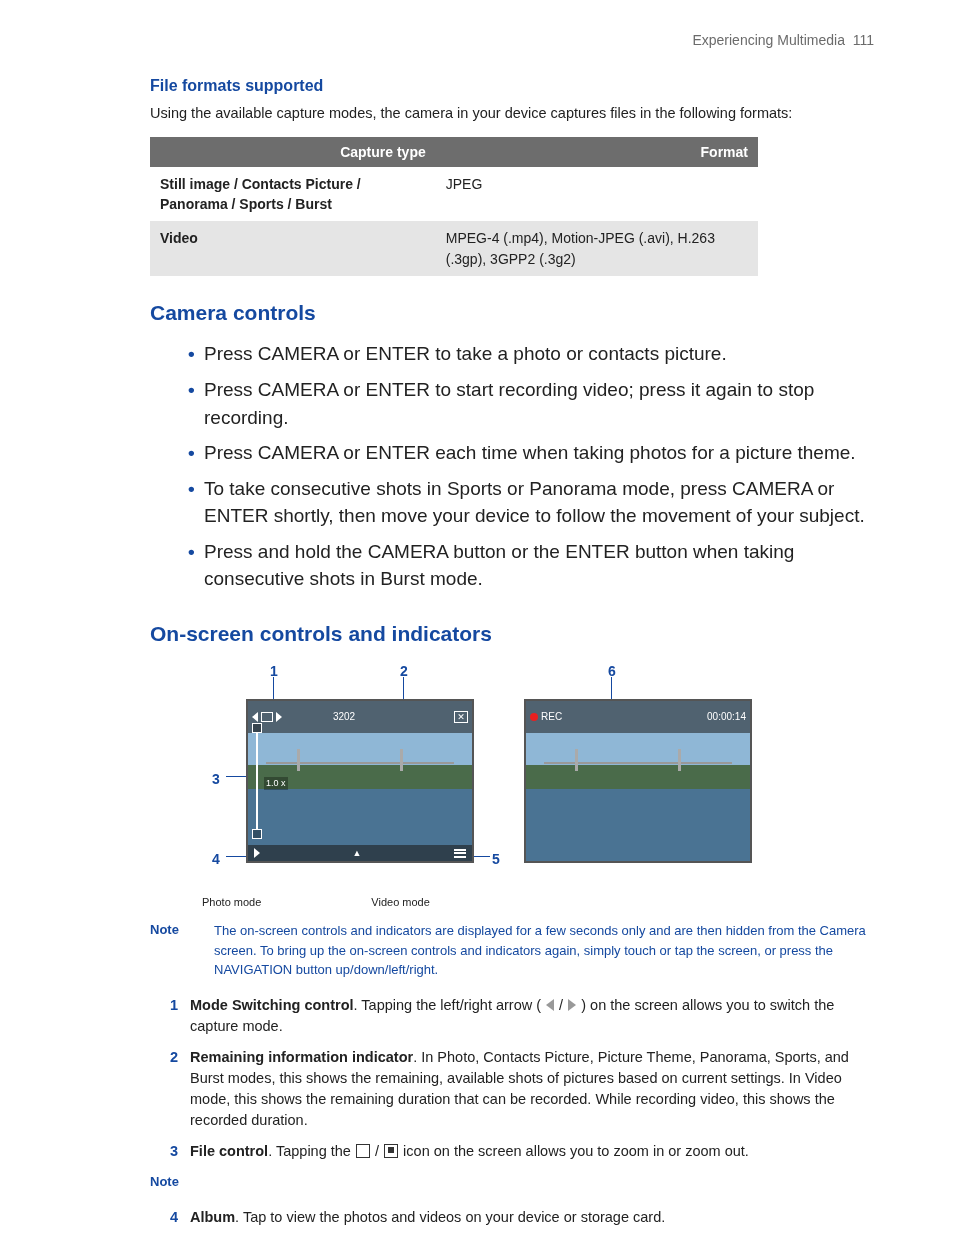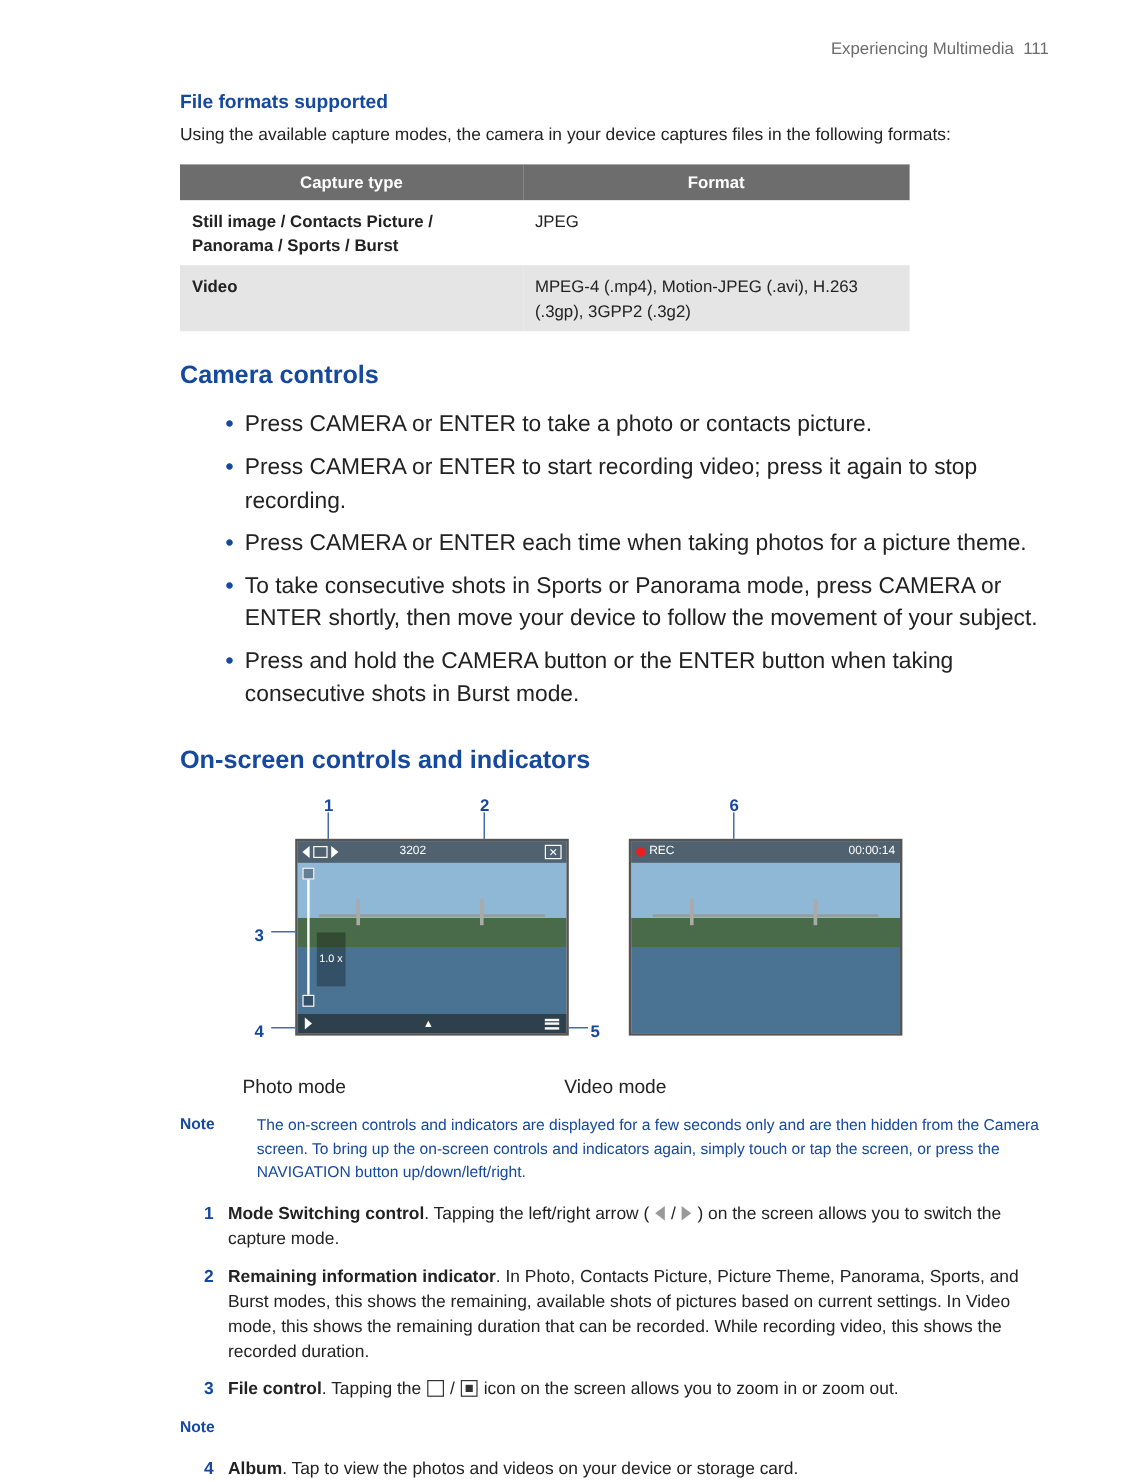--- a/index.html
+++ b/index.html
@@ -4,49 +4,49 @@
 <style>
   *{box-sizing:border-box;margin:0;padding:0}
   body{font-family:"Segoe UI","Myriad Pro","Helvetica Neue",Arial,sans-serif;background:#fff;color:#222;font-size:15px;line-height:1.45}
   .page{width:954px;min-height:1235px;margin:0 auto;padding:30px 80px 50px 100px;position:relative}
   .pghdr{text-align:right;color:#6b6b6b;font-size:14px;margin-bottom:24px}
   h3.sub{color:#1549a0;font-weight:700;font-size:16px;margin:0 0 6px 50px}
   p.lead{margin:0 0 12px 50px;font-size:14.5px}
   h2.sect{color:#1549a0;font-weight:700;font-size:21px;margin:22px 0 8px 50px}
 
   table.filefmt{width:608px;margin:0 0 10px 50px;border-collapse:collapse;font-size:14px}
-  table.filefmt th{background:#6d6d6d;color:#fff;font-weight:700;text-align:center;padding:5px 10px}
+  table.filefmt th{background:#6d6d6d;color:#fff;font-weight:700;text-align:right;padding:5px 10px}
   table.filefmt td{padding:7px 10px;vertical-align:top}
   table.filefmt tr.r0 td{background:#fff}
   table.filefmt tr.r1 td{background:#e5e5e5}
   table.filefmt td.cap{font-weight:700;width:47%}
 
   ul.bul{list-style:none;margin:4px 0 4px 88px}
   ul.bul li{position:relative;padding:4px 0 4px 16px;font-size:19px}
   ul.bul li:before{content:"•";position:absolute;left:0;top:4px;color:#1549a0;font-weight:700}
 
   .diagram{position:relative;margin:12px 0 6px 140px;width:576px;height:228px}
   .callout{position:absolute;color:#1549a0;font-weight:700;font-size:14px}
   .cline{position:absolute;background:#1549a0}
   .scrn{position:absolute;width:228px;height:164px;border:2px solid #555;background:linear-gradient(to bottom,#8fb7d6 0%,#8fb7d6 40%,#4a6b4a 40%,#4a6b4a 55%,#4a7393 55%,#4a7393 100%)}
-  .tbar{position:absolute;left:0;right:0;top:0;height:18px;background:rgba(30,30,30,.55);display:flex;align-items:center;gap:3px;padding:0 4px;color:#fff;font-size:10px}
+  .tbar{position:absolute;left:0;right:0;top:0;height:32px;background:rgba(30,30,30,.55);display:flex;align-items:center;gap:3px;padding:0 4px;color:#fff;font-size:10px}
   .bbar{position:absolute;left:0;right:0;bottom:0;height:16px;background:rgba(30,30,30,.6);display:flex;align-items:center;justify-content:space-between;padding:0 6px;color:#fff;font-size:10px}
   .bridge{position:absolute;left:8%;right:8%;top:38%;height:2px;background:#999}
   .tower{position:absolute;top:30%;height:22px;width:3px;background:#aaa}
   .zoomsl{position:absolute;left:4px;top:22px;bottom:22px;width:10px;display:flex;flex-direction:column;align-items:center;justify-content:space-between}
   .zbox{width:10px;height:10px;border:1px solid #fff;background:rgba(0,0,0,.3)}
   .zbar{width:2px;flex:1;background:#fff;margin:0 0}
-  .ztxt{position:absolute;left:16px;top:76px;color:#fff;font-size:9px;background:rgba(0,0,0,.3);padding:16px 2px}
+  .ztxt{position:absolute;left:16px;top:76px;color:#fff;font-size:9px;background:rgba(0,0,0,.3);padding:0 2px}
   .recdot{width:8px;height:8px;border-radius:50%;background:#e92020;display:inline-block;margin-right:3px}
   .closebx{margin-left:auto;width:14px;height:12px;border:1px solid #fff;display:flex;align-items:center;justify-content:center;font-size:9px;line-height:1}
   .arrow{width:0;height:0;display:inline-block}
   .arrow.l{border-top:5px solid transparent;border-bottom:5px solid transparent;border-right:6px solid #fff}
   .arrow.r{border-top:5px solid transparent;border-bottom:5px solid transparent;border-left:6px solid #fff}
   .cambox{width:12px;height:10px;border:1px solid #fff;display:inline-block}
-  .caps{display:flex;gap:110px;margin:4px 0 10px 102px;font-size:16px}
+  .caps{display:flex;gap:110px;margin:4px 0 10px 102px;font-size:11px}
 
   .noteblk{display:flex;gap:18px;margin:6px 0 10px 50px}
   .notelbl{color:#1549a0;font-weight:700;font-size:13px;flex:0 0 46px}
   .notetxt{color:#1549a0;font-size:13px;line-height:1.5}
   .notetxt .kw{font-weight:700}
 
   ol.numlist{list-style:none;margin:6px 0 0 50px}
   ol.numlist>li{display:flex;gap:12px;padding:5px 0;font-size:14.5px}
   ol.numlist .num{color:#1549a0;font-weight:700;flex:0 0 28px;text-align:right}
   ol.numlist .txt b{font-weight:700}
@@ -150,21 +150,21 @@
             <span class="recdot"></span>
             <span>REC</span>
           </span>
         <span style="margin-left:auto">00:00:14</span>
       </div>
     </div>
   </div>
 
   <div class="caps">
     <span>Photo mode</span>
-    <span style="margin-left:72px">Video mode</span>
+    <span style="">Video mode</span>
   </div>
 
   <div class="noteblk">
     <div class="notelbl">Note</div>
     <div class="notetxt">The on-screen controls and indicators are displayed for a few seconds only and are then hidden from the Camera screen. To bring up the on-screen controls and indicators again, simply touch or tap the screen, or press the NAVIGATION button up/down/left/right.</div>
   </div>
 
   <ol class="numlist">
     <li>
       <span class="num">1</span>

